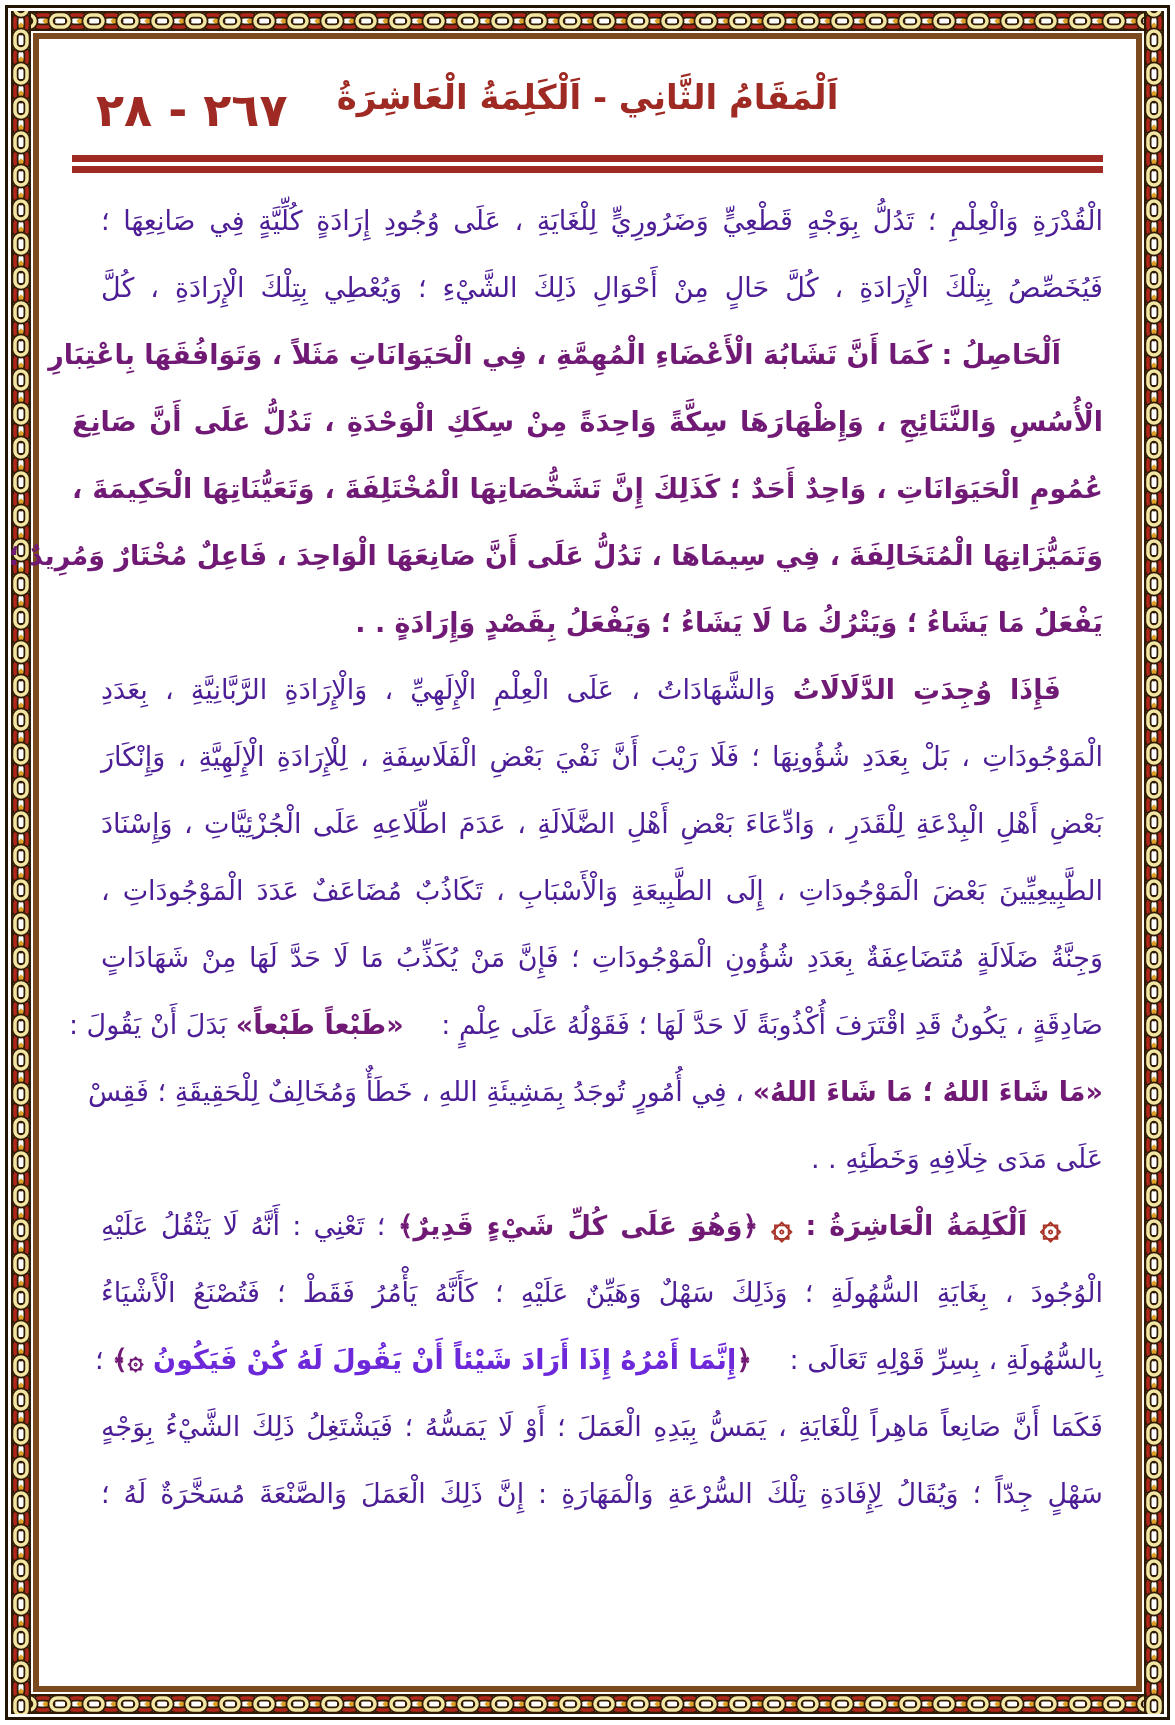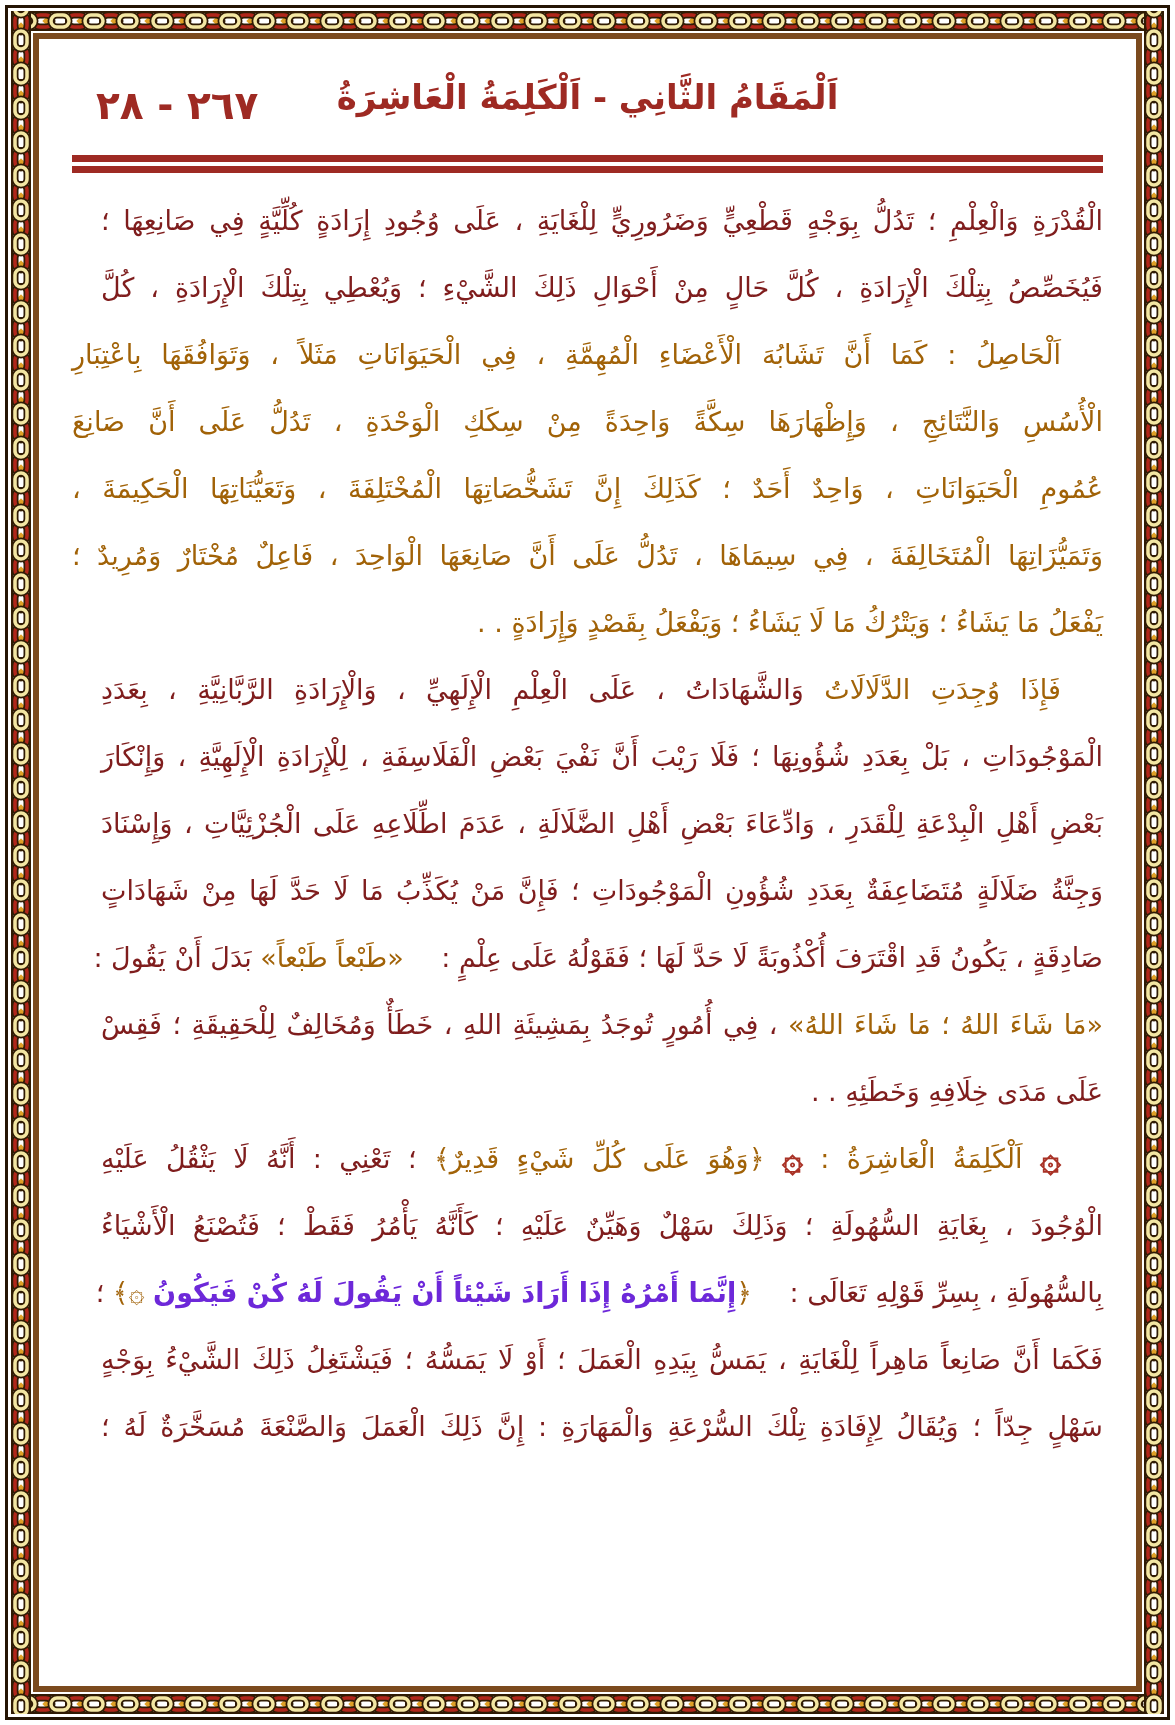--- a/index.html
+++ b/index.html
@@ -21,21 +21,21 @@
   
   .content{
     position:absolute;inset:39px;
     padding:34px 33px 0 33px;
     direction:rtl;
     box-sizing:border-box;
   }
   .header{position:relative;height:72px;}
   .page-number{
     position:absolute;left:24px;top:10px;
-    font-size:39px;font-weight:bold;color:#9e2a23;
+    font-size:46px;font-weight:bold;color:#9e2a23;
     letter-spacing:2px;
   }
   .page-title{
     text-align:center;
     font-size:34px;font-weight:bold;color:#9e2a23;
     padding-top:4px;
   }
   .double-rule{
     height:18px;box-sizing:border-box;
     border-top:7px solid #9e2a23;
@@ -45,22 +45,22 @@
   .body-text{margin-top:14px;font-size:27px;color:#000;}
   .line{
     display:block;
     line-height:67px;height:67px;
     text-align:justify;
     text-align-last:justify;
     white-space:nowrap;
   }
   .line.end{text-align-last:right;}
   .line.indent{padding-right:42px;}
-  .seg.black{color:#7f1d1d;font-weight:normal;margin-left:29px;}
-  .seg.red{color:#a16207;font-weight:normal;}
+  .seg.black{color:#4c1d95;font-weight:normal;margin-left:29px;}
+  .seg.red{color:#701a75;font-weight:bold;}
   .seg.blue{color:#6d28d9;font-weight:bold;}
   .seg.orn{color:#a93226;font-weight:bold;font-size:36px;vertical-align:-3px;}
 </style>
 </head>
 <body>
 
 <div class="page">
 
   <div class="outer-line"></div>
 
@@ -156,20 +156,21 @@
           <div class="line indent"><span class="seg red">اَلْحَاصِلُ : كَمَا أَنَّ تَشَابُهَ الْأَعْضَاءِ الْمُهِمَّةِ ، فِي الْحَيَوَانَاتِ مَثَلاً ، وَتَوَافُقَهَا بِاعْتِبَارِ</span></div>
           <div class="line"><span class="seg red">الْأُسُسِ وَالنَّتَائِجِ ، وَإِظْهَارَهَا سِكَّةً وَاحِدَةً مِنْ سِكَكِ الْوَحْدَةِ ، تَدُلُّ عَلَى أَنَّ صَانِعَ</span></div>
           <div class="line"><span class="seg red">عُمُومِ الْحَيَوَانَاتِ ، وَاحِدٌ أَحَدٌ ؛ كَذَلِكَ إِنَّ تَشَخُّصَاتِهَا الْمُخْتَلِفَةَ ، وَتَعَيُّنَاتِهَا الْحَكِيمَةَ ،</span></div>
           <div class="line"><span class="seg red">وَتَمَيُّزَاتِهَا الْمُتَخَالِفَةَ ، فِي سِيمَاهَا ، تَدُلُّ عَلَى أَنَّ صَانِعَهَا الْوَاحِدَ ، فَاعِلٌ مُخْتَارٌ وَمُرِيدٌ ؛</span></div>
           <div class="line end"><span class="seg red">يَفْعَلُ مَا يَشَاءُ ؛ وَيَتْرُكُ مَا لَا يَشَاءُ ؛ وَيَفْعَلُ بِقَصْدٍ وَإِرَادَةٍ . .</span></div>
         </div>
         <div>
           <div class="line indent"><span class="seg red">فَإِذَا وُجِدَتِ الدَّلَالَاتُ</span><span class="seg black"> وَالشَّهَادَاتُ ، عَلَى الْعِلْمِ الْإِلَهِيِّ ، وَالْإِرَادَةِ الرَّبَّانِيَّةِ ، بِعَدَدِ</span></div>
           <div class="line"><span class="seg black">الْمَوْجُودَاتِ ، بَلْ بِعَدَدِ شُؤُونِهَا ؛ فَلَا رَيْبَ أَنَّ نَفْيَ بَعْضِ الْفَلَاسِفَةِ ، لِلْإِرَادَةِ الْإِلَهِيَّةِ ، وَإِنْكَارَ</span></div>
           <div class="line"><span class="seg black">بَعْضِ أَهْلِ الْبِدْعَةِ لِلْقَدَرِ ، وَادِّعَاءَ بَعْضِ أَهْلِ الضَّلَالَةِ ، عَدَمَ اطِّلَاعِهِ عَلَى الْجُزْئِيَّاتِ ، وَإِسْنَادَ</span></div>
+          <div class="line"><span class="seg black">الطَّبِيعِيِّينَ بَعْضَ الْمَوْجُودَاتِ ، إِلَى الطَّبِيعَةِ وَالْأَسْبَابِ ، تَكَاذُبٌ مُضَاعَفٌ عَدَدَ الْمَوْجُودَاتِ ،</span></div>
           <div class="line"><span class="seg black">وَجِنَّةُ ضَلَالَةٍ مُتَضَاعِفَةٌ بِعَدَدِ شُؤُونِ الْمَوْجُودَاتِ ؛ فَإِنَّ مَنْ يُكَذِّبُ مَا لَا حَدَّ لَهَا مِنْ شَهَادَاتٍ</span></div>
           <div class="line"><span class="seg black">صَادِقَةٍ ، يَكُونُ قَدِ اقْتَرَفَ أُكْذُوبَةً لَا حَدَّ لَهَا ؛ فَقَوْلُهُ عَلَى عِلْمٍ : </span><span class="seg red">«طَبْعاً طَبْعاً»</span><span class="seg black"> بَدَلَ أَنْ يَقُولَ :</span></div>
           <div class="line"><span class="seg red">«مَا شَاءَ اللهُ ؛ مَا شَاءَ اللهُ»</span><span class="seg black"> ، فِي أُمُورٍ تُوجَدُ بِمَشِيئَةِ اللهِ ، خَطَأٌ وَمُخَالِفٌ لِلْحَقِيقَةِ ؛ فَقِسْ</span></div>
           <div class="line end"><span class="seg black">عَلَى مَدَى خِلَافِهِ وَخَطَئِهِ . .</span></div>
         </div>
         <div>
           <div class="line indent"><span class="seg orn">۞</span><span class="seg red"> اَلْكَلِمَةُ الْعَاشِرَةُ : </span><span class="seg orn">۞</span><span class="seg red"> ﴿وَهُوَ عَلَى كُلِّ شَيْءٍ قَدِيرٌ﴾</span><span class="seg black"> ؛ تَعْنِي : أَنَّهُ لَا يَثْقُلُ عَلَيْهِ</span></div>
           <div class="line"><span class="seg black">الْوُجُودَ ، بِغَايَةِ السُّهُولَةِ ؛ وَذَلِكَ سَهْلٌ وَهَيِّنٌ عَلَيْهِ ؛ كَأَنَّهُ يَأْمُرُ فَقَطْ ؛ فَتُصْنَعُ الْأَشْيَاءُ</span></div>
           <div class="line"><span class="seg black">بِالسُّهُولَةِ ، بِسِرِّ قَوْلِهِ تَعَالَى : </span><span class="seg red">﴿</span><span class="seg blue">إِنَّمَا أَمْرُهُ إِذَا أَرَادَ شَيْئاً أَنْ يَقُولَ لَهُ كُنْ فَيَكُونُ</span><span class="seg red"> ۞﴾</span><span class="seg black"> ؛</span></div>
           <div class="line"><span class="seg black">فَكَمَا أَنَّ صَانِعاً مَاهِراً لِلْغَايَةِ ، يَمَسُّ بِيَدِهِ الْعَمَلَ ؛ أَوْ لَا يَمَسُّهُ ؛ فَيَشْتَغِلُ ذَلِكَ الشَّيْءُ بِوَجْهٍ</span></div>

